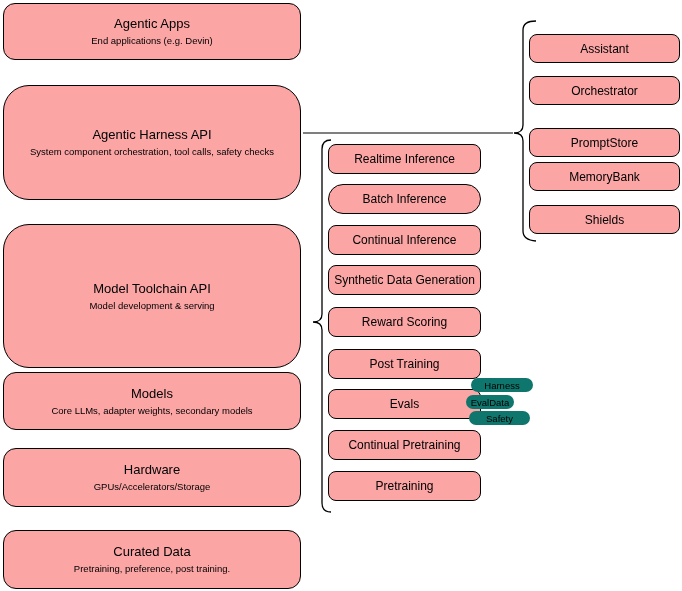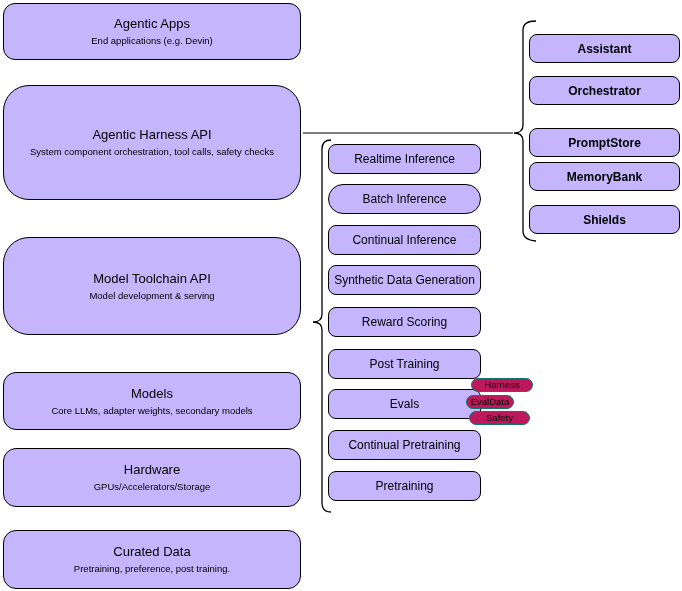--- a/index.html
+++ b/index.html
@@ -7,44 +7,44 @@
     position:relative;
     width:682px; height:591px;
     background:#ffffff;
     font-family:"Liberation Sans", sans-serif;
     color:#000000;
     overflow:hidden;
   }
   .node {
     position:absolute;
     border:1px solid #000;
-    background:#c4b5fd;
+    background:#fca5a5;
     box-sizing:border-box;
     display:flex;
     flex-direction:column;
     align-items:center;
     justify-content:center;
     text-align:center;
   }
   .stack-node { left:3px; width:298px; }
   .title { font-size:13px; line-height:1.25; }
   .subtitle { font-size:9.5px; line-height:1.2; margin-top:3px; white-space:nowrap; }
   .mid-node {
     left:328px; width:153px; height:30px;
     border-radius:8px;
     font-size:12px; white-space:nowrap;
   }
   .right-node {
     left:529px; width:151px; height:29px;
     border-radius:8px;
-    font-size:12px; white-space:nowrap;font-weight:bold;
+    font-size:12px; white-space:nowrap;
   }
   .tag-pill {
     position:absolute;
-    border:1px solid #0f766e;
+    border:7px solid #0f766e;
     background:#be185d;
     border-radius:999px;
     box-sizing:border-box;
     display:flex; align-items:center; justify-content:center;
     font-size:9.5px; white-space:nowrap;
     z-index:3;
   }
   .r12 { border-radius:12px; }
   .r26 { border-radius:26px; }
   .r13 { border-radius:13px; }
@@ -68,21 +68,21 @@
   <div class="node stack-node r12" style="top:3px; height:57px;">
     <div class="title">Agentic Apps</div>
     <div class="subtitle">End applications (e.g. Devin)</div>
   </div>
 
   <div class="node stack-node r26" style="top:85px; height:115px;">
     <div class="title">Agentic Harness API</div>
     <div class="subtitle">System component orchestration, tool calls, safety checks</div>
   </div>
 
-  <div class="node stack-node r26" style="top:224px; height:98px;margin-top:13px;">
+  <div class="node stack-node r26" style="top:224px; height:144px;">
     <div class="title">Model Toolchain API</div>
     <div class="subtitle">Model development &amp; serving</div>
   </div>
 
   <div class="node stack-node r13" style="top:372px; height:58px;">
     <div class="title">Models</div>
     <div class="subtitle">Core LLMs, adapter weights, secondary models</div>
   </div>
 
   <div class="node stack-node r13" style="top:448px; height:59px;">

